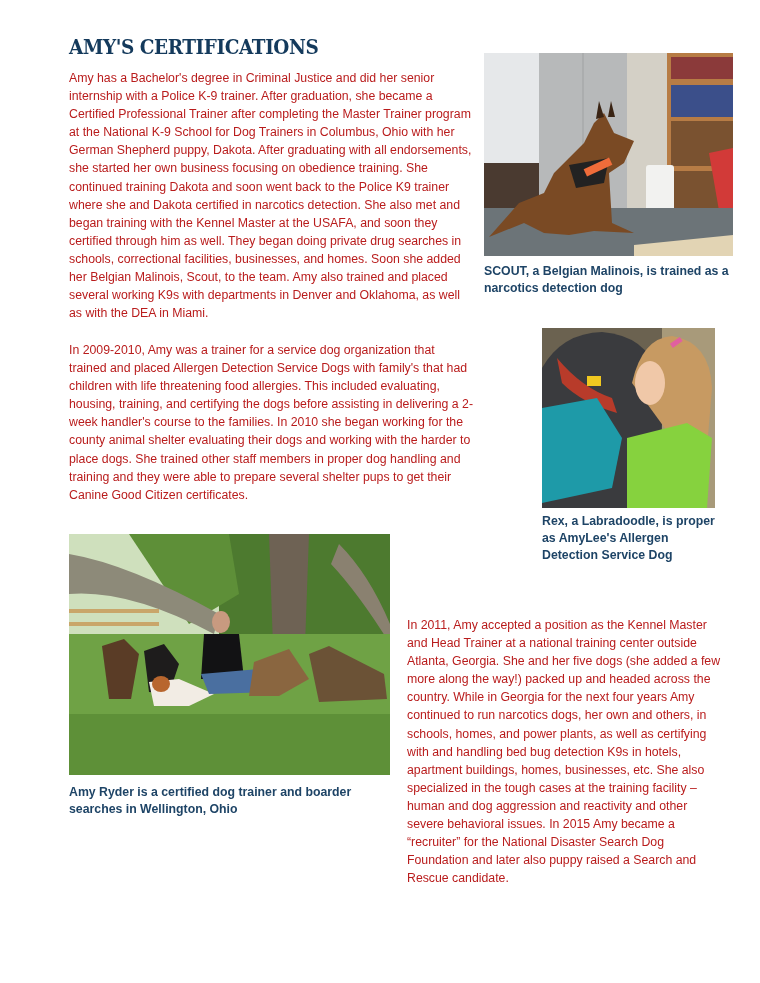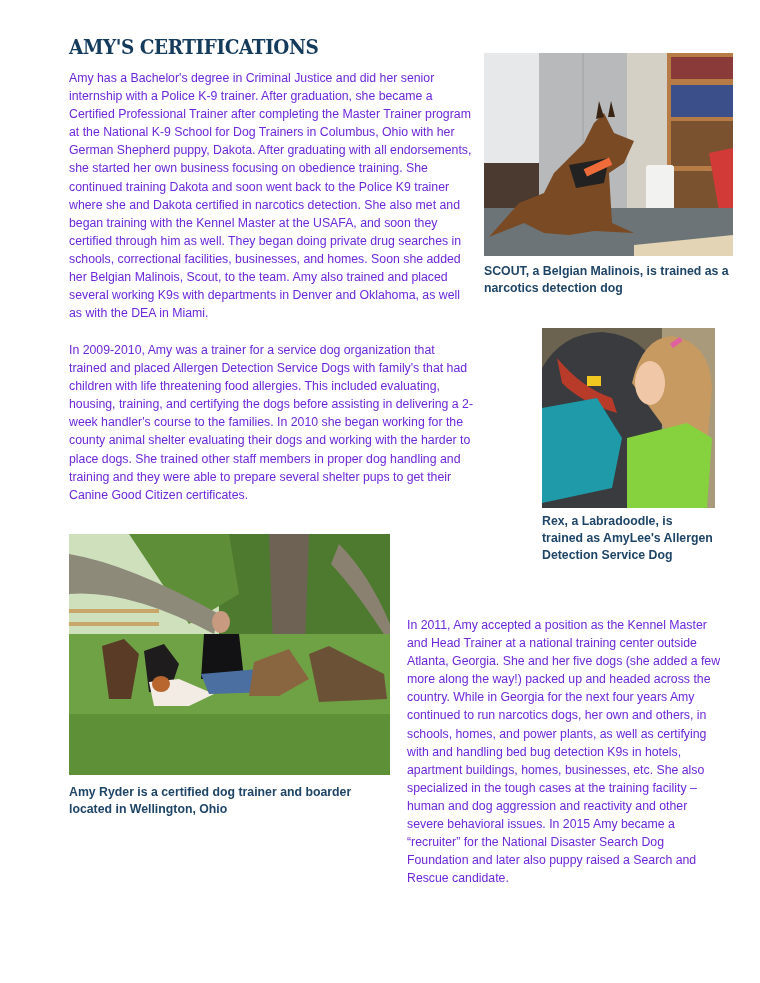--- a/index.html
+++ b/index.html
@@ -1,18 +1,18 @@
 <!DOCTYPE html>
 <html><head>
 <meta charset="utf-8">
 <style>
   html,body{margin:0;padding:0;background:#ffffff;}
   body{width:760px;height:983px;position:relative;overflow:hidden;font-family:"Liberation Sans",sans-serif;color:#1f4866;}
   h1.title{position:absolute;left:69px;top:34px;margin:0;font-family:"DejaVu Serif","Liberation Serif",serif;font-weight:bold;font-size:21px;letter-spacing:-0.5px;color:#143a5c;transform:scaleX(0.88);transform-origin:left top;white-space:nowrap;}
-  .para{position:absolute;margin:0;font-size:12.3px;line-height:18.1px;color:#6d28d9;}
+  .para{position:absolute;margin:0;font-size:12.3px;line-height:18.1px;color:#b91c1c;}
   .cap{position:absolute;margin:0;font-size:12.3px;line-height:17px;font-weight:bold;color:#1e4466;text-align:left;}
   .photo{position:absolute;overflow:hidden;}
   .photo svg{display:block;width:100%;height:100%;}
 </style>
 </head>
 <body>
 
 <h1 class="title">AMY'S CERTIFICATIONS</h1>
 
 <p class="para" style="left:69px;top:69px;width:405px;">Amy has a Bachelor's degree in Criminal Justice and did her senior internship with a Police K-9 trainer. After graduation, she became a Certified Professional Trainer after completing the Master Trainer program at the National K-9 School for Dog Trainers in Columbus, Ohio with her German Shepherd puppy, Dakota. After graduating with all endorsements, she started her own business focusing on obedience training. She continued training Dakota and soon went back to the Police K9 trainer where she and Dakota certified in narcotics detection. She also met and began training with the Kennel Master at the USAFA, and soon they certified through him as well. They began doing private drug searches in schools, correctional facilities, businesses, and homes. Soon she added her Belgian Malinois, Scout, to the team. Amy also trained and placed several working K9s with departments in Denver and Oklahoma, as well as with the DEA in Miami.</p>
@@ -53,21 +53,21 @@
     <path d="M0 40 Q20 5 60 4 Q105 8 115 45 L120 95 L115 180 L0 180 Z" fill="#3a3b3e"></path>
     <path d="M15 30 Q40 60 70 70 L75 85 Q40 75 20 55 Z" fill="#b83b2a"></path>
     <rect x="45" y="48" width="14" height="10" fill="#f0c820"></rect>
     <path d="M0 80 L55 70 L80 110 L70 160 L0 175 Z" fill="#1e9aa8"></path>
     <path d="M90 55 Q100 10 130 8 Q168 14 170 60 L165 120 L130 110 Z" fill="#c79a62"></path>
     <path d="M85 110 L145 95 L170 110 L165 180 L85 180 Z" fill="#86d23e"></path>
     <ellipse cx="108" cy="55" rx="15" ry="22" fill="#f0c8a8"></ellipse>
     <rect x="128" y="12" width="12" height="5" fill="#e060a0" transform="rotate(-35 134 14)"></rect>
   </svg>
 </div>
-<p class="cap" style="left:542px;top:513px;width:173px;">Rex, a Labradoodle, is trained as AmyLee's Allergen Detection Service Dog</p>
+<p class="cap" style="left:542px;top:513px;width:173px;">Rex, a Labradoodle, is proper as AmyLee's Allergen Detection Service Dog</p>
 
 <div class="photo" style="left:69px;top:534px;width:321px;height:241px;">
   <svg viewBox="0 0 321 241" preserveAspectRatio="none">
     <rect width="321" height="241" fill="#d8e6cf"></rect>
     <rect x="0" y="0" width="321" height="100" fill="#cfe0bd"></rect>
     <path d="M150 0 L321 0 L321 120 L150 110 Z" fill="#4d7a2f"></path>
     <path d="M60 0 L160 0 L170 60 L120 90 Z" fill="#5e8f38"></path>
     <path d="M0 20 Q60 30 150 80 L145 100 Q60 55 0 60 Z" fill="#8d8a79"></path>
     <path d="M200 0 L240 0 L235 140 L205 140 Z" fill="#6e6254"></path>
     <path d="M270 10 Q300 40 321 90 L321 110 Q290 60 262 30 Z" fill="#8a8170"></path>
@@ -79,13 +79,13 @@
     <path d="M75 117 L95 110 L110 130 L100 160 L80 158 Z" fill="#1e1c1c"></path>
     <path d="M80 148 L110 145 L145 160 L120 172 L85 172 Z" fill="#f2ece4"></path>
     <ellipse cx="92" cy="150" rx="9" ry="8" fill="#b8662e"></ellipse>
     <ellipse cx="152" cy="88" rx="9" ry="11" fill="#c89a80"></ellipse>
     <path d="M135 100 L170 100 L175 145 L132 145 Z" fill="#121214"></path>
     <path d="M132 140 L190 135 L200 158 L140 160 Z" fill="#4a6fa0"></path>
     <path d="M185 128 L220 115 L240 145 L210 162 L180 162 Z" fill="#8a6640"></path>
     <path d="M240 120 L260 112 L315 140 L318 165 L250 168 Z" fill="#6b5236"></path>
   </svg>
 </div>
-<p class="cap" style="left:69px;top:784px;width:316px;">Amy Ryder is a certified dog trainer and boarder located in Wellington, Ohio</p>
+<p class="cap" style="left:69px;top:784px;width:316px;">Amy Ryder is a certified dog trainer and boarder searches in Wellington, Ohio</p>
 
 </body></html>

